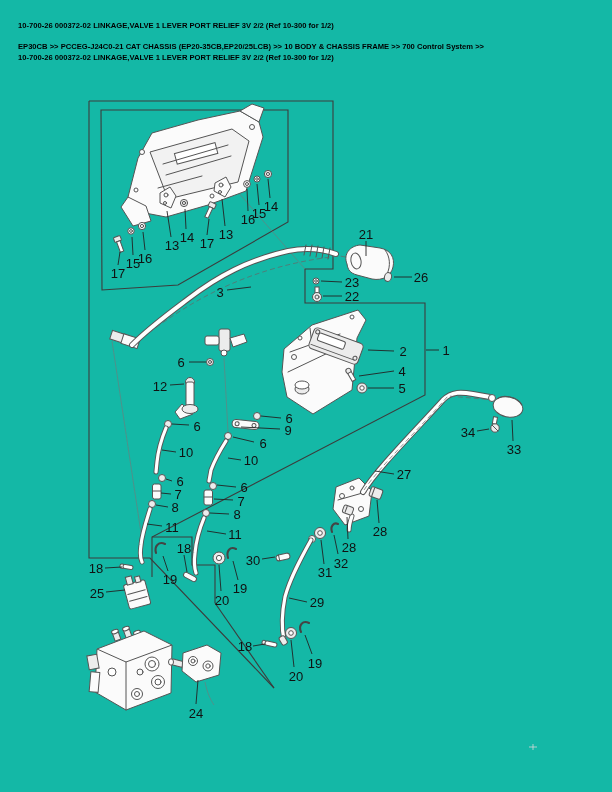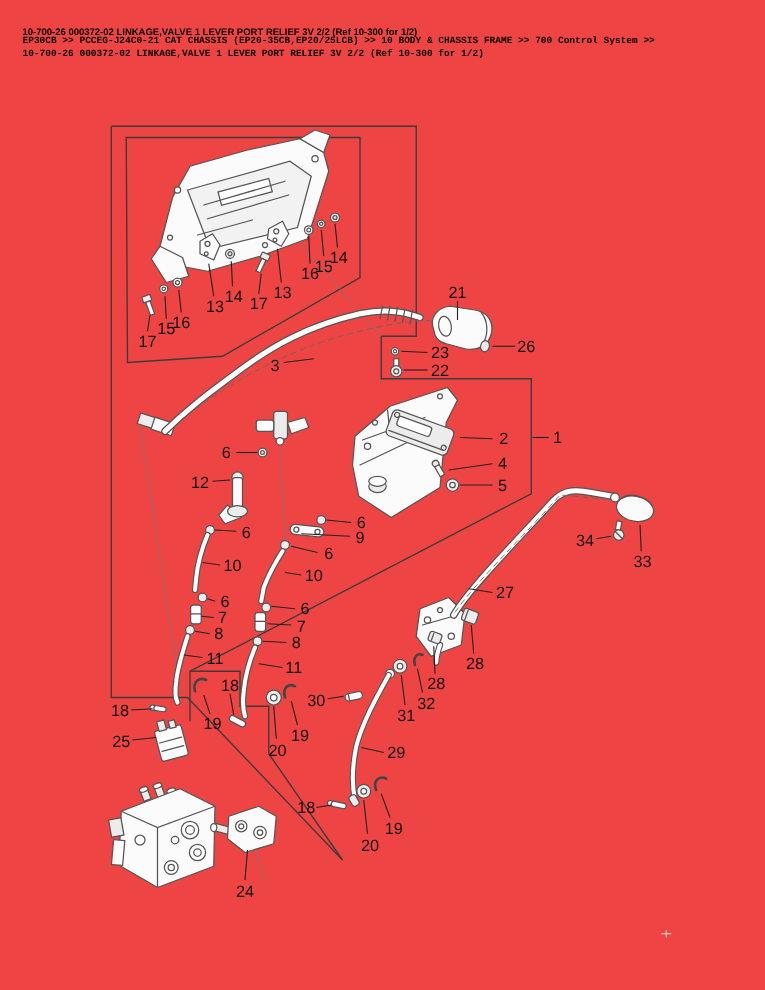--- a/index.html
+++ b/index.html
@@ -1,26 +1,26 @@
 <!DOCTYPE html>
 <html><head>
 <meta charset="utf-8">
 <style>
   html,body{margin:0;padding:0;background:#888;}
   #page{
-    position:relative;width:612px;height:792px;background:#ef4444;
+    position:relative;width:612px;height:792px;background:#14b8a6;
     margin:0 auto;overflow:hidden;
     font-family:"Liberation Sans","DejaVu Sans",sans-serif;
   }
   .hdr{
     position:absolute;left:18px;right:14px;color:#000;
     font-weight:bold;font-size:7.6px;line-height:11px;letter-spacing:0;
   }
   #title-line{top:20px;}
-  #breadcrumb{top:28px;font-family:Liberation Mono, monospace;}
+  #breadcrumb{top:41px;}
   #diagram-svg{position:absolute;left:0;top:0;}
   .ol{fill:none;stroke:#3c3c3c;stroke-width:1.1;stroke-linejoin:miter;}
   .pt{fill:none;stroke:#555;stroke-width:1;stroke-linejoin:round;stroke-linecap:round;}
   .ptf{fill:#fbfbfb;stroke:#555;stroke-width:1;stroke-linejoin:round;}
   .ptg{fill:#ececec;stroke:#555;stroke-width:1;}
   .ptw{fill:#ffffff;stroke:#555;stroke-width:1;}
   .thin{fill:none;stroke:#777;stroke-width:.6;}
   .tube-o{fill:none;stroke:#555;stroke-width:6;stroke-linecap:round;}
   .tube-i{fill:none;stroke:#ffffff;stroke-width:4;stroke-linecap:round;}
   .tube-o.sm{stroke-width:5;} .tube-i.sm{stroke-width:3.2;}

